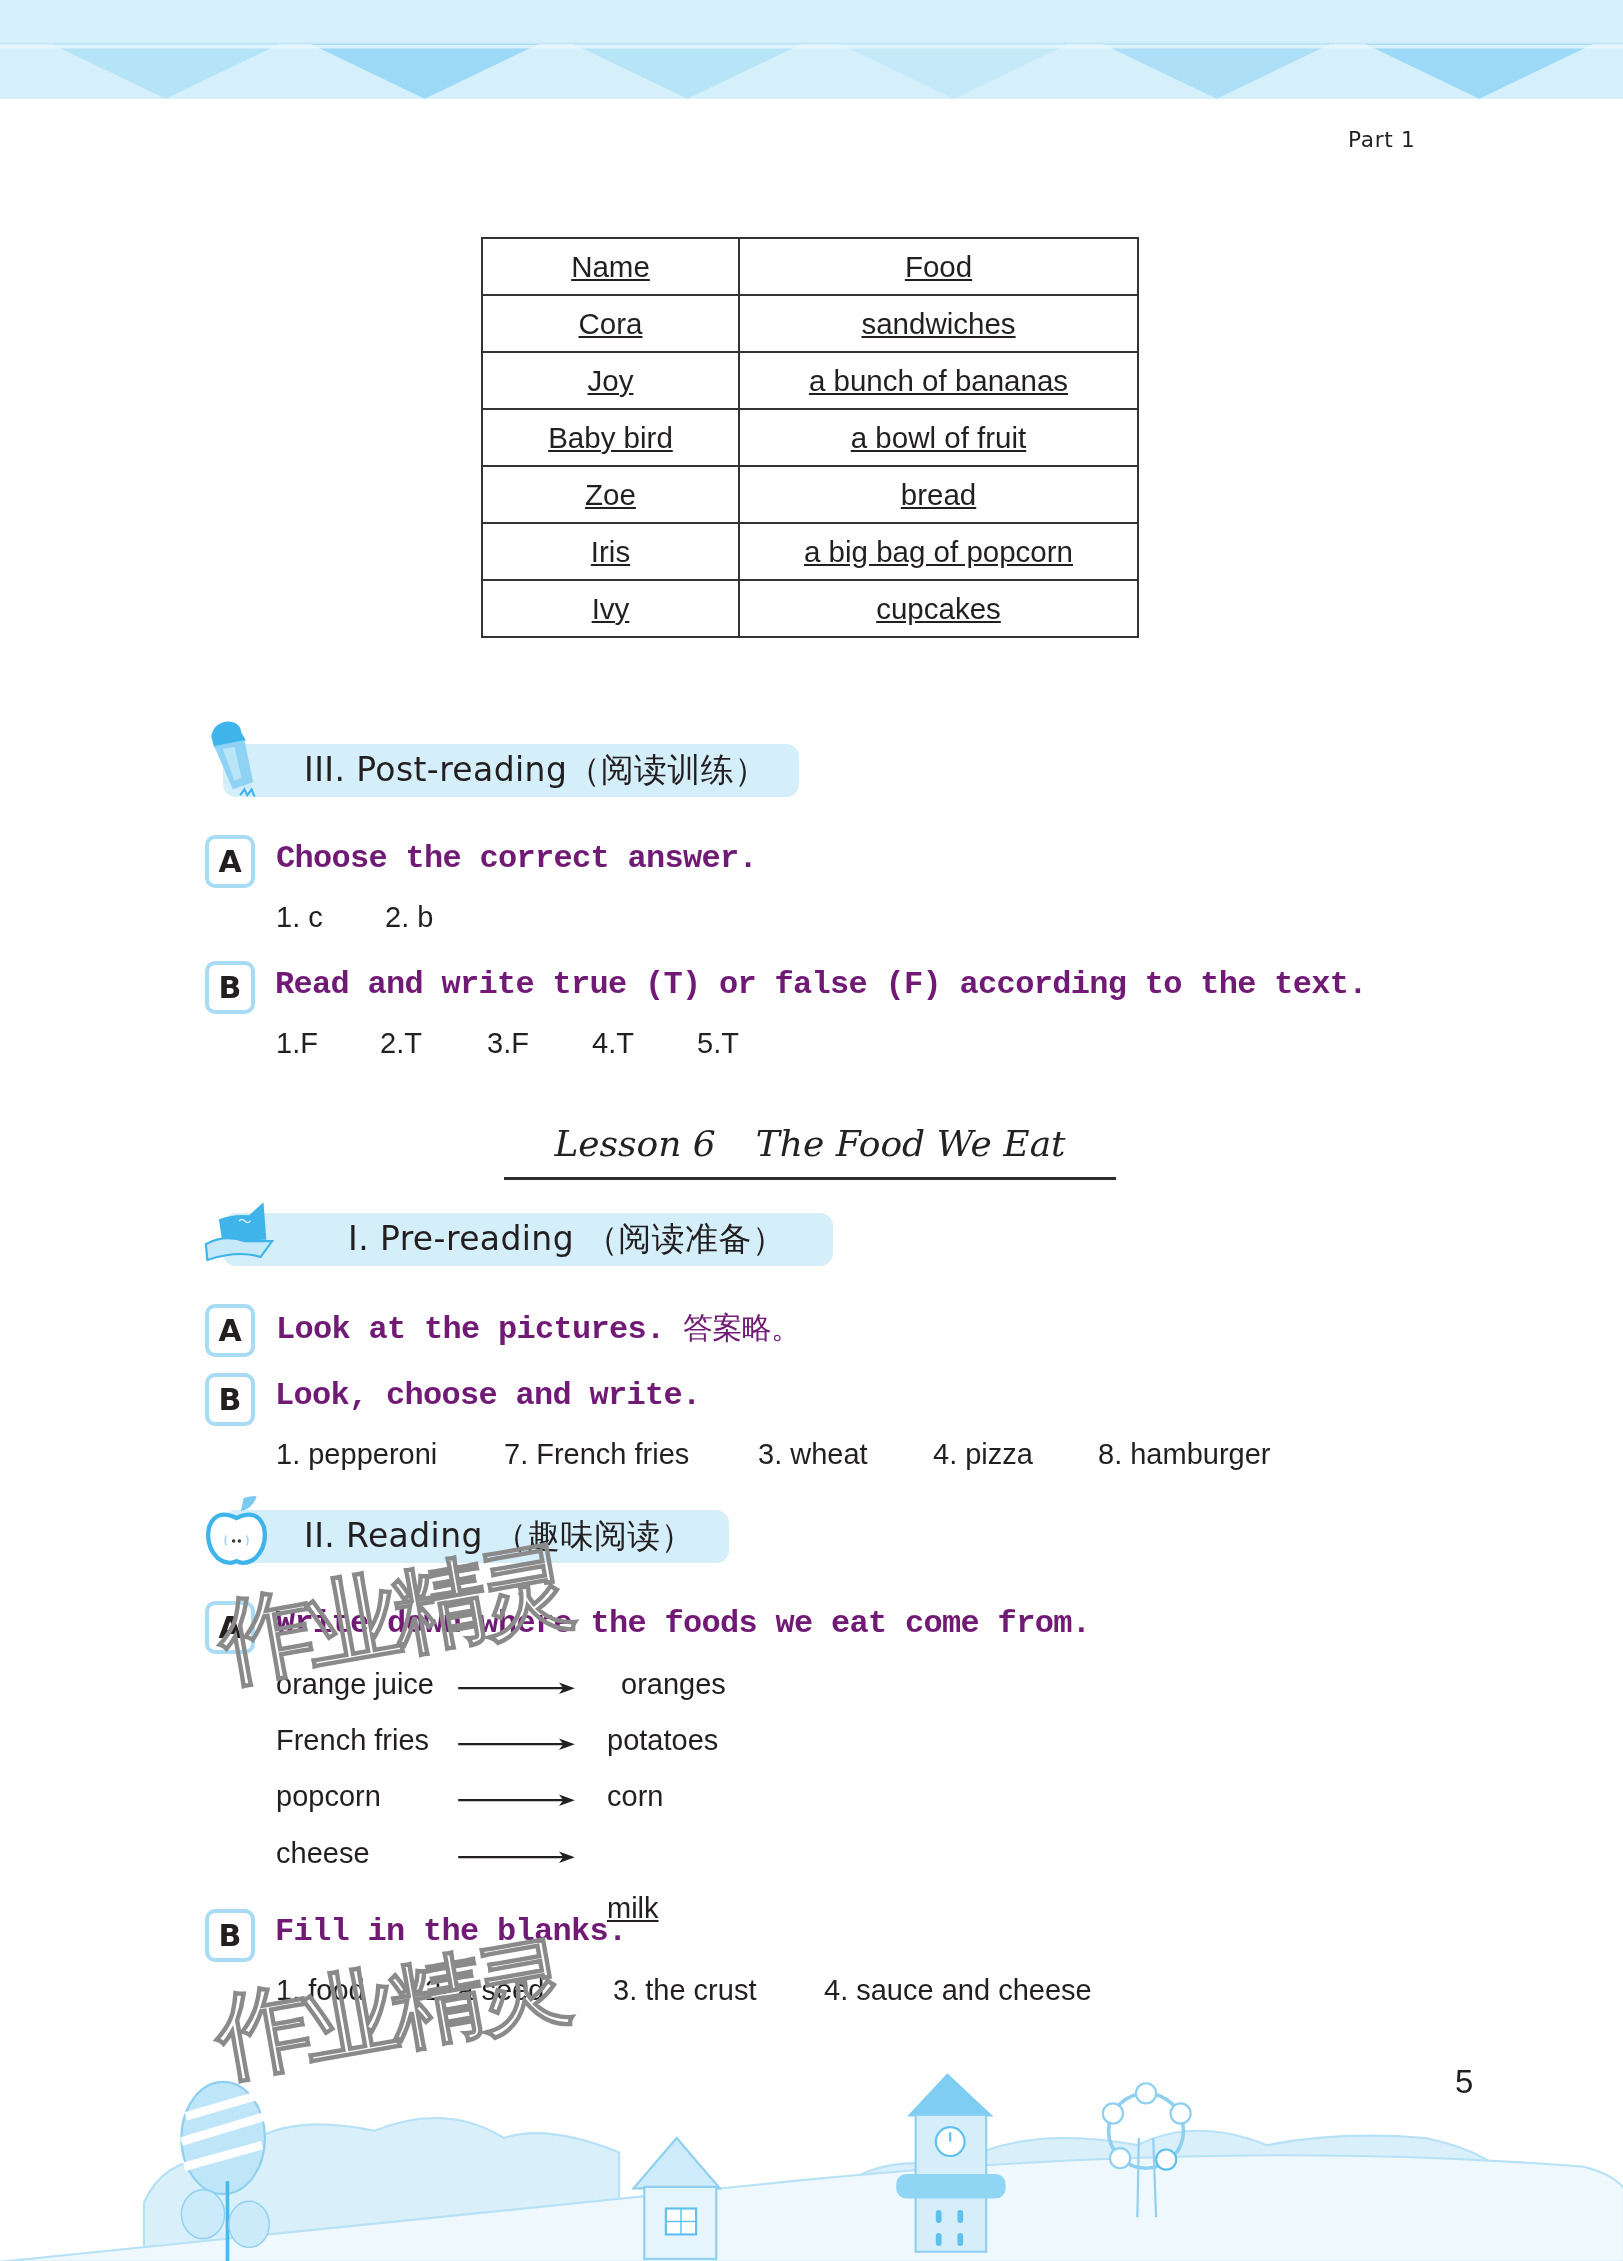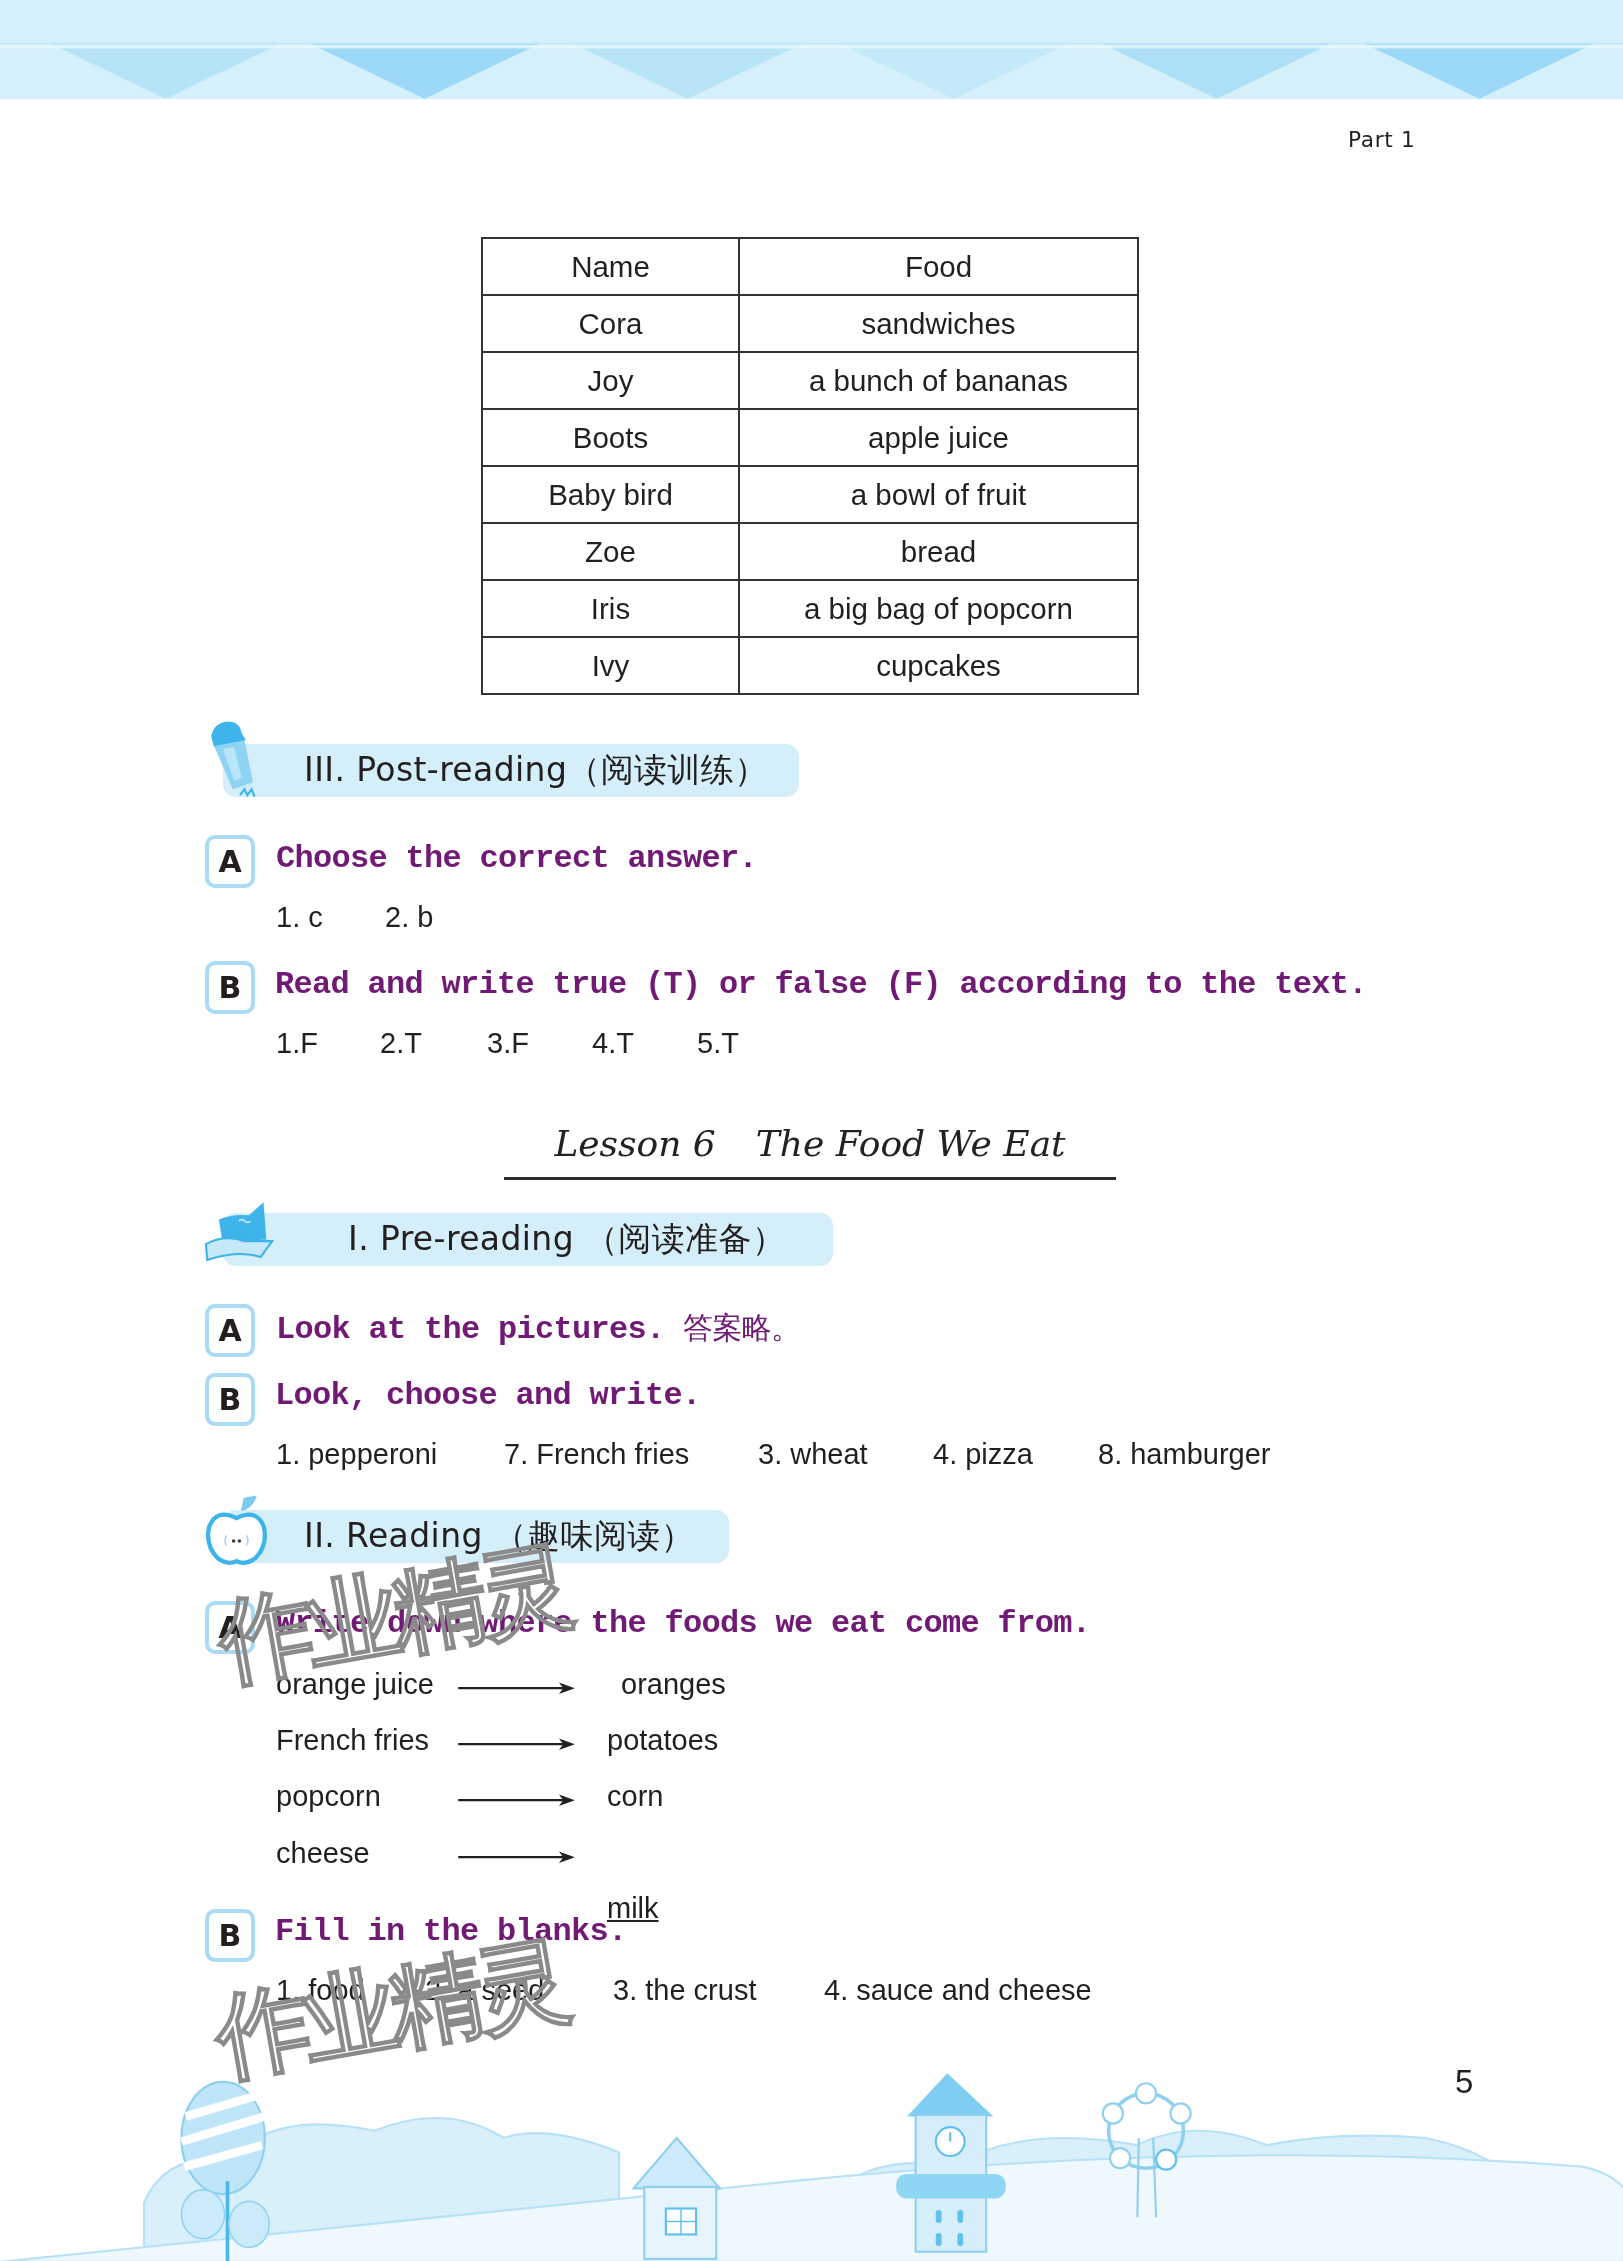--- a/index.html
+++ b/index.html
@@ -8,21 +8,21 @@
   .abs { position:absolute; }
 
   
   .top-band { left:0; top:0; width:1624px; height:99px; background:#d5effb; }
   .top-band svg { position:absolute; left:0; top:0; }
 
   .part-label { left:1348px; top:127px; font-family:"DejaVu Sans", sans-serif; font-size:21.6px; color:#222; letter-spacing:0.7px; }
 
   
   .answer-table { left:481px; top:237px; border-collapse:collapse; }
-  .answer-table td, .answer-table th { border:2.2px solid #333; height:55px; font-weight:normal; font-size:29.5px; text-align:center; padding:0; }
+  .answer-table td, .answer-table th { border:2.2px solid #333; height:55px; font-weight:normal; font-size:29.5px; text-align:center; padding:0;text-decoration:underline; }
   .answer-table .c1 { width:255px; }
   .answer-table .c2 { width:397px; }
 
   
   .pill { background:#d4eefa; border-radius:13px; height:53px; display:flex; align-items:center;margin-left:20px; }
   .pill .pill-text { font-family:"DejaVu Sans", sans-serif; font-size:33px; color:#231f20; margin-left:81px; white-space:nowrap; letter-spacing:0.4px; }
   .pill-icon { position:absolute; }
 
   
   .badge { width:42px; height:45px; border:4.3px solid #a9dcf4; border-radius:10px; background:#fff;
@@ -69,24 +69,20 @@
   </tr>
   <tr>
     <td class="c1">Cora</td>
     <td class="c2">sandwiches</td>
   </tr>
   <tr>
     <td class="c1">Joy</td>
     <td class="c2">a bunch of bananas</td>
   </tr>
   <tr>
-    <td class="c1">Boots</td>
-    <td class="c2">apple juice</td>
-  </tr>
-  <tr>
     <td class="c1">Baby bird</td>
     <td class="c2">a bowl of fruit</td>
   </tr>
   <tr>
     <td class="c1">Zoe</td>
     <td class="c2">bread</td>
   </tr>
   <tr>
     <td class="c1">Iris</td>
     <td class="c2">a big bag of popcorn</td>

